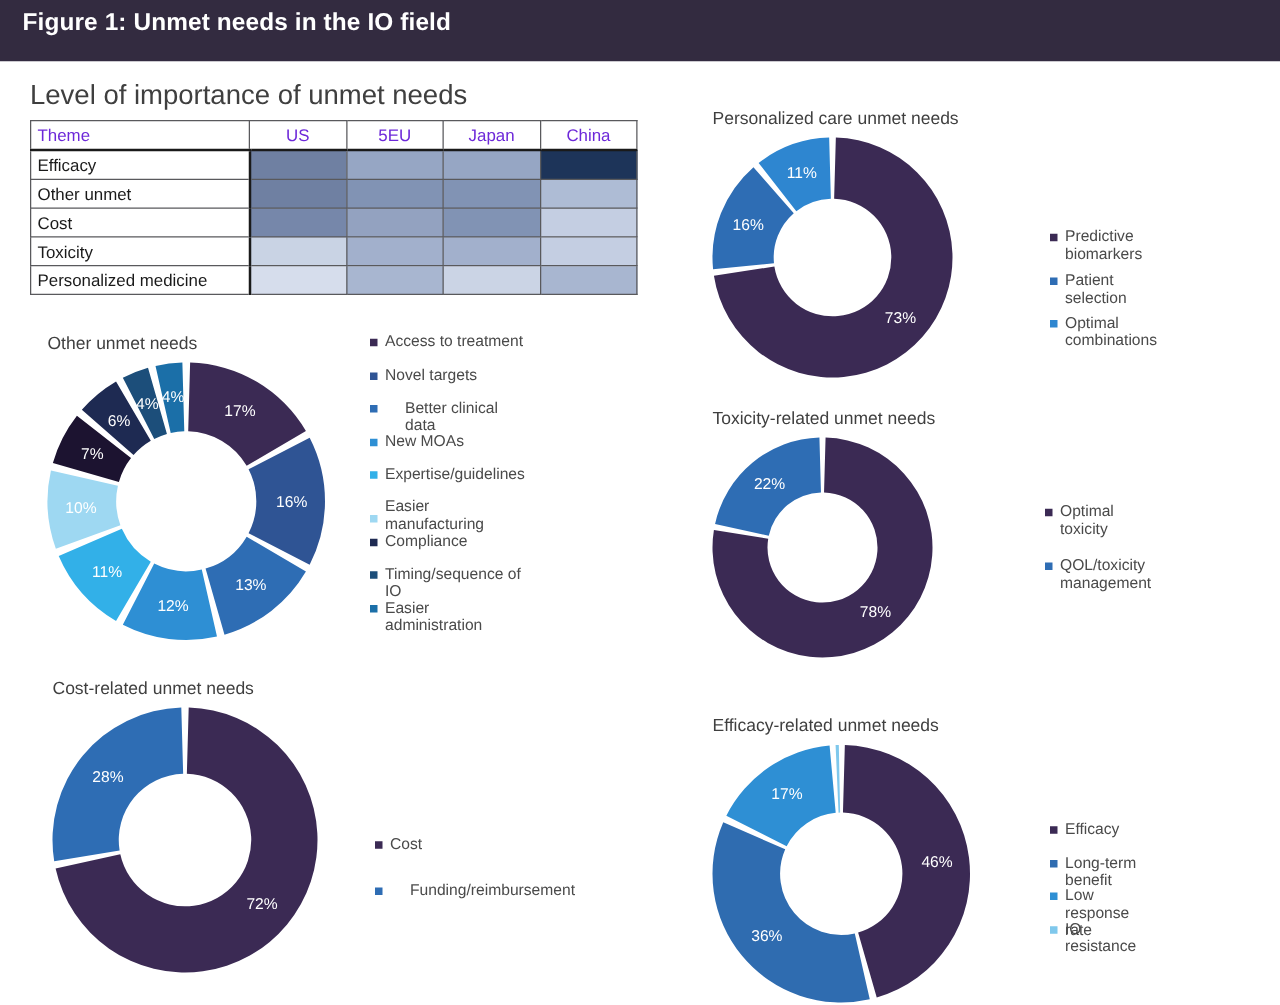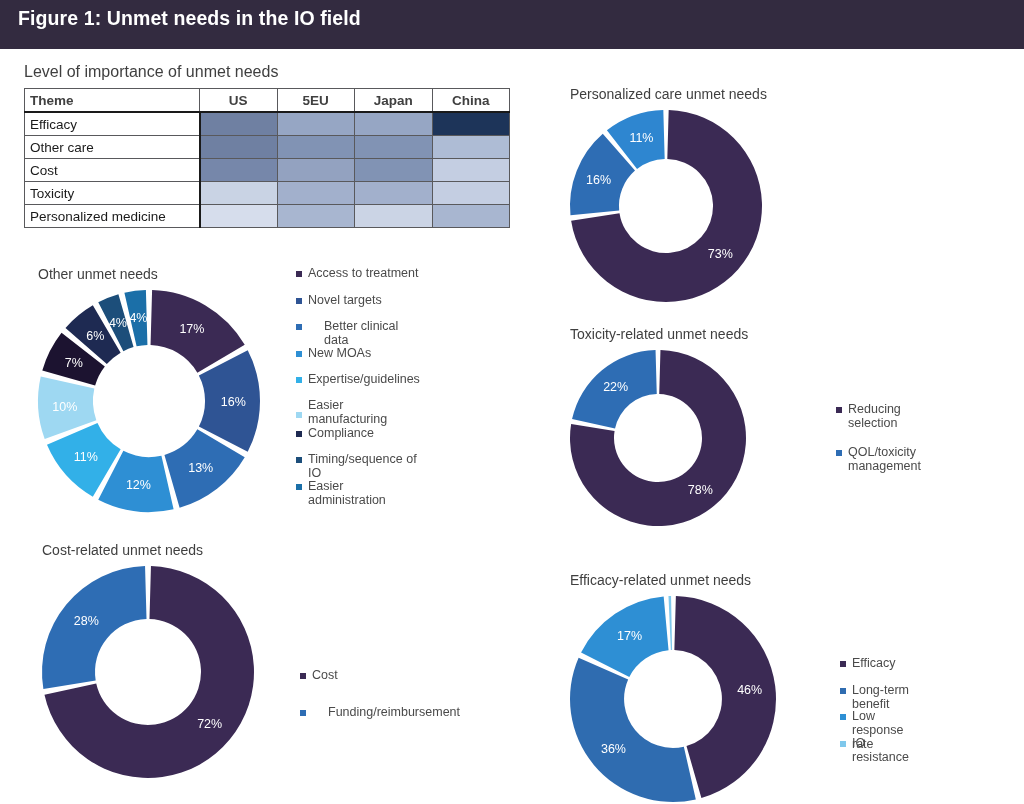--- a/index.html
+++ b/index.html
@@ -36,40 +36,40 @@
   }
 
   
   #table-block {
     position: absolute;
     left: 24px;
     top: 63px;
     width: 490px;
   }
   #table-title {
-    font-size: 16px;
+    font-size: 22px;
     color: #3f3f3f;
     margin-bottom: 7px;
     white-space: nowrap;
   }
   table.heat {
     border-collapse: collapse;
     table-layout: fixed;
     width: 485px;
     border: 1.4px solid #59595c;
   }
   table.heat th, table.heat td {
     border: 1.4px solid #59595c;
     height: 22px;
     padding: 0;
     font-size: 13.5px;
   }
   table.heat th {
-    font-weight: bold;
-    color: #404040;
+    font-weight: normal;
+    color: #6d28d9;
     text-align: center;
     background: #ffffff;
     border-bottom: 2.2px solid #1a1a1a;
   }
   table.heat th.theme-head {
     text-align: left;
     padding-left: 5px;
   }
   table.heat td.theme-cell {
     text-align: left;
@@ -153,21 +153,21 @@
     </thead>
     <tbody id="heat-body">
         <tr>
           <td class="theme-cell">Efficacy</td>
           <td style="background: rgb(111, 128, 162);"></td>
           <td style="background: rgb(150, 166, 196);"></td>
           <td style="background: rgb(150, 166, 196);"></td>
           <td style="background: rgb(29, 52, 89);"></td>
         </tr>
         <tr>
-          <td class="theme-cell">Other care</td>
+          <td class="theme-cell">Other unmet</td>
           <td style="background: rgb(111, 128, 162);"></td>
           <td style="background: rgb(129, 147, 180);"></td>
           <td style="background: rgb(129, 147, 180);"></td>
           <td style="background: rgb(174, 188, 213);"></td>
         </tr>
         <tr>
           <td class="theme-cell">Cost</td>
           <td style="background: rgb(118, 135, 170);"></td>
           <td style="background: rgb(147, 162, 192);"></td>
           <td style="background: rgb(129, 147, 180);"></td>
@@ -284,36 +284,50 @@
   <div class="donut-wrap" style="margin-top: 8px;">
       <svg width="192" height="192" viewBox="0 0 192 192">
         <path d="M 98.6804773174626 0.03742895612597863 A 96 96 0 1 1 1.1300753811309363 110.68664028326768 L 49.51373693675416 103.19645373880117 A 47.04 47.04 0 1 0 97.31343388555668 48.97834018850173 Z" fill="#3B2A54"></path>
         <path d="M 0.45816960174420274 105.36795837687829 A 96 96 0 0 1 32.76581182860662 23.768168746010502 L 65.01524779601725 60.60640268554515 A 47.04 47.04 0 0 0 49.184503104854656 100.59029960467036 Z" fill="#2E6DB4"></path>
         <path d="M 36.89649836873683 20.35096765375468 A 96 96 0 0 1 93.31952268253737 0.03742895612597863 L 94.68656611444331 48.97834018850173 A 47.04 47.04 0 0 0 67.03928420068104 58.93197415033979 Z" fill="#2E86D0"></path>
         <text x="150.3680503268157" y="148.4318839986583" text-anchor="middle" class="slice-label">73%</text>
         <text x="28.60980030281955" y="73.81833242141451" text-anchor="middle" class="slice-label">16%</text>
         <text x="71.44827554062122" y="32.30496186619776" text-anchor="middle" class="slice-label">11%</text>
       </svg>
     </div>
+  <div class="legend" style="left:270px; top:96px;">
+      <div class="legend-item" style="height: 34.5px;">
+        <span class="legend-swatch" style="background: rgb(59, 42, 84);"></span>
+        <span class="legend-label">Predictive biomarkers</span>
+      </div>
+      <div class="legend-item" style="height: 34.5px;">
+        <span class="legend-swatch" style="background: rgb(46, 109, 180);"></span>
+        <span class="legend-label">Patient selection</span>
+      </div>
+      <div class="legend-item" style="height: 34.5px;">
+        <span class="legend-swatch" style="background: rgb(46, 134, 208);"></span>
+        <span class="legend-label">Optimal combinations</span>
+      </div>
+    </div>
 </div>
 
 <div class="panel" id="panel-toxicity">
   <div class="panel-title">Toxicity-related unmet needs</div>
   <div class="donut-wrap" style="margin-top: 8px;">
       <svg width="176" height="176" viewBox="0 0 176 176">
         <path d="M 90.45710420767405 0.03430987644881611 A 88 88 0 1 1 1.1320086735770616 73.93045548311852 L 44.56600433678853 80.96522774155926 A 44 44 0 1 0 89.22855210383703 44.01715493822441 Z" fill="#3B2A54"></path>
         <path d="M 2.05283950659323 69.10329120929842 A 88 88 0 0 1 85.54289579232592 0.03430987644881611 L 86.77144789616295 44.01715493822441 A 44 44 0 0 0 45.026419753296615 78.55164560464921 Z" fill="#2E6DB4"></path>
         <text x="130.35044987890294" y="143.69289985002342" text-anchor="middle" class="slice-label">78%</text>
         <text x="45.64955012109702" y="41.30710014997659" text-anchor="middle" class="slice-label">22%</text>
       </svg>
     </div>
   <div class="legend" style="left:266px; top:76px;">
       <div class="legend-item" style="height: 43px;">
         <span class="legend-swatch" style="background: rgb(59, 42, 84);"></span>
-        <span class="legend-label">Reducing selection</span>
+        <span class="legend-label">Optimal toxicity</span>
       </div>
       <div class="legend-item" style="height: 43px;">
         <span class="legend-swatch" style="background: rgb(46, 109, 180);"></span>
         <span class="legend-label">QOL/toxicity
 management</span>
       </div>
     </div>
 </div>
 
 <div class="panel" id="panel-efficacy">

